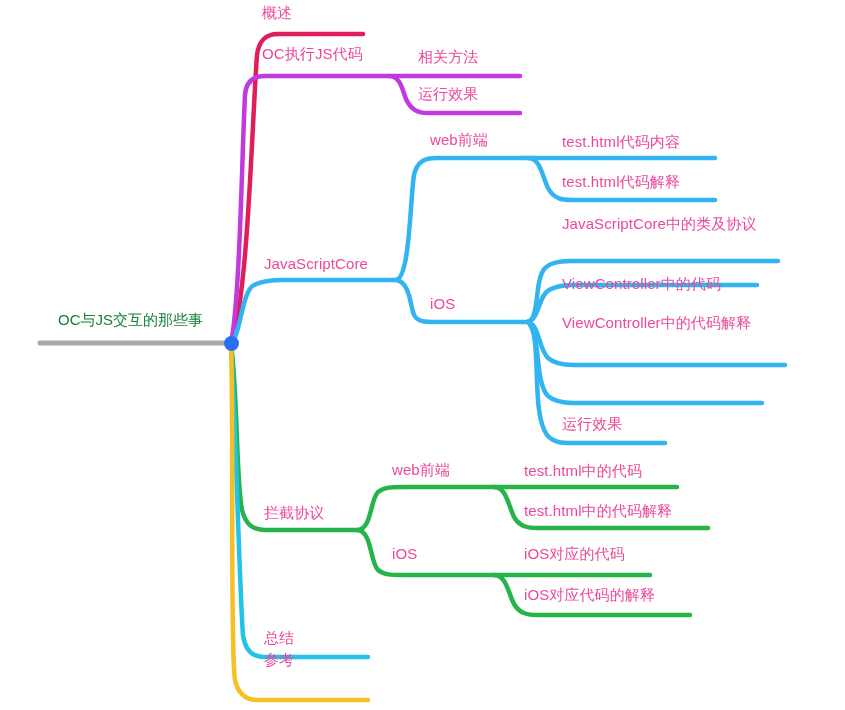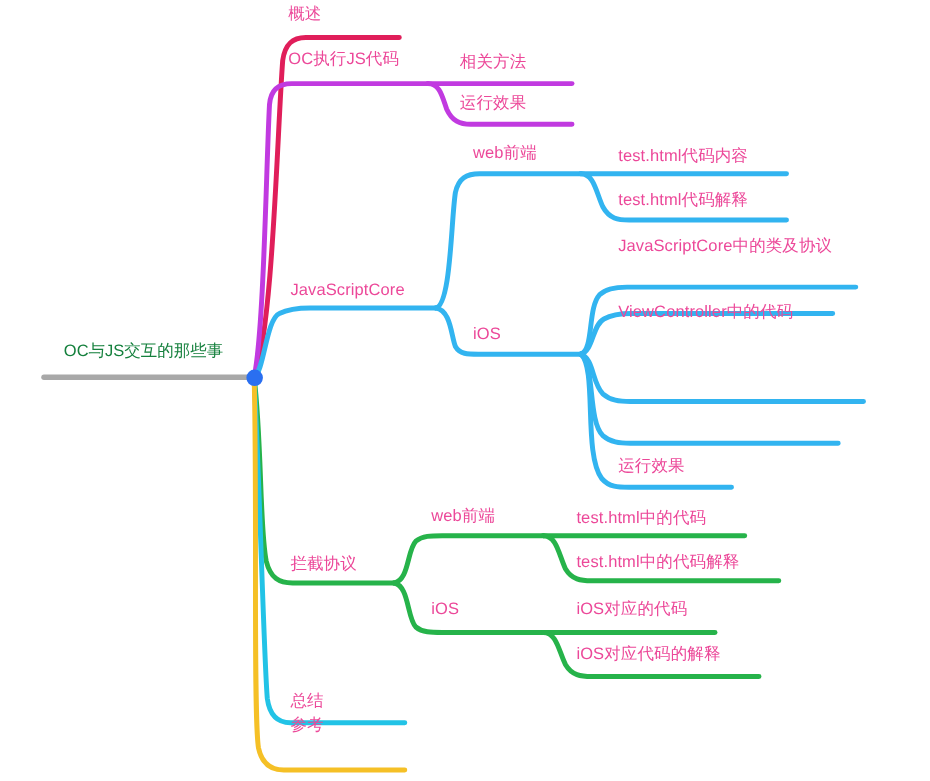--- a/index.html
+++ b/index.html
@@ -92,20 +92,21 @@
     <div class="node-label" style="left: 262px; top: 44px;">OC执行JS代码</div>
     <div class="node-label" style="left: 418px; top: 47px;">相关方法</div>
     <div class="node-label" style="left: 418px; top: 84px;">运行效果</div>
     <div class="node-label" style="left: 264px; top: 254px;">JavaScriptCore</div>
     <div class="node-label" style="left: 430px; top: 130px;">web前端</div>
     <div class="node-label" style="left: 562px; top: 132px;">test.html代码内容</div>
     <div class="node-label" style="left: 562px; top: 172px;">test.html代码解释</div>
     <div class="node-label" style="left: 430px; top: 294px;">iOS</div>
     <div class="node-label wrap" style="left: 562px; top: 214px;">JavaScriptCore中的类及协议</div>
     <div class="node-label" style="left: 562px; top: 274px;">ViewController中的代码</div>
+    <div class="node-label wrap" style="left: 562px; top: 313px;">ViewController中的代码解释</div>
     <div class="node-label" style="left: 562px; top: 414px;">运行效果</div>
     <div class="node-label" style="left: 264px; top: 503px;">拦截协议</div>
     <div class="node-label" style="left: 392px; top: 460px;">web前端</div>
     <div class="node-label" style="left: 524px; top: 461px;">test.html中的代码</div>
     <div class="node-label" style="left: 524px; top: 501px;">test.html中的代码解释</div>
     <div class="node-label" style="left: 392px; top: 544px;">iOS</div>
     <div class="node-label" style="left: 524px; top: 544px;">iOS对应的代码</div>
     <div class="node-label" style="left: 524px; top: 585px;">iOS对应代码的解释</div>
     <div class="node-label" style="left: 264px; top: 628px;">总结</div>
     <div class="node-label" style="left: 264px; top: 650px;">参考</div>

